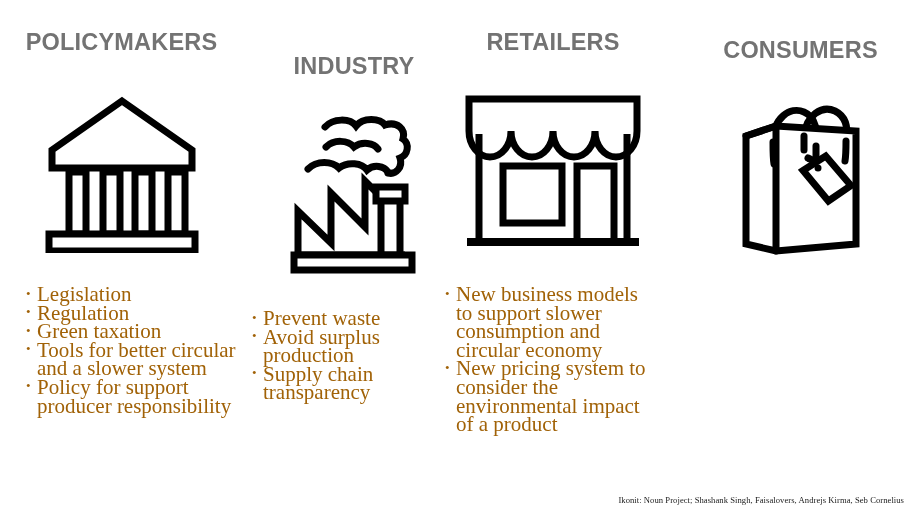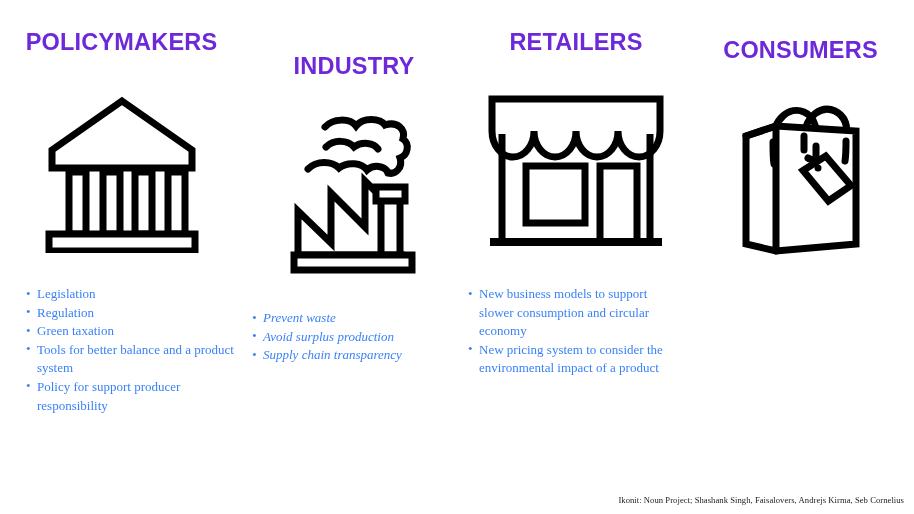--- a/index.html
+++ b/index.html
@@ -32,21 +32,21 @@
   .col-head {
     position: absolute;
     top: 28px;
     width: 100%;
     text-align: center;
     font-family: "Liberation Sans", sans-serif;
     font-weight: bold;
     font-size: 23.5px;
     letter-spacing: 0.2px;
     line-height: 28px;
-    color: #6d28d9;
+    color: #737373;
     white-space: nowrap;
   }
 
   .col-icon {
     position: absolute;
     top: 88px;
     width: 100%;
     height: 165px;
     display: flex;
     align-items: flex-end;
@@ -56,46 +56,46 @@
     display: block;
   }
 
   .col-list {
     position: absolute;
     top: 285px;
     margin: 0;
     padding: 0;
     list-style: none;
     font-family: "Liberation Serif", serif;
-    font-size: 13px;
+    font-size: 21px;
     line-height: 18.6px;
-    color: #3b82f6;
+    color: #a16207;
   }
 
   .col-list li {
     position: relative;
     padding-left: 11px;
     margin: 0 0 0 0;
   }
   .col-list li::before {
     content: "\2022";
     position: absolute;
     left: 0;
     top: -0.5px;
     font-size: 13px;
   }
 
   
   #col-policymakers { left: 0px;   width: 243px; }
   #col-industry     { left: 243px; width: 222px; margin-top: 24px; }
-  #col-retailers    { left: 465px; width: 222px; }
+  #col-retailers    { left: 442px; width: 222px; }
   #col-consumers    { left: 687px; width: 227px; margin-top: 8px; }
 
   #col-policymakers .col-list { left: 26px; width: 215px; }
-  #col-industry     .col-list { left: 9px;  width: 205px; font-style: italic; }
+  #col-industry     .col-list { left: 9px;  width: 205px; }
   #col-retailers    .col-list { left: 3px;  width: 210px; }
   #col-consumers    .col-list { left: 4px;  width: 215px; }
 
   #credit {
     position: absolute;
     right: 10px;
     bottom: 8px;
     font-family: "Liberation Serif", serif;
     font-size: 8.6px;
     line-height: 11px;
@@ -123,21 +123,21 @@
         <rect x="126" y="79" width="17" height="62" fill="#fff" stroke="#000" stroke-width="7"></rect>
 
         <rect x="7" y="141" width="146" height="17" fill="#fff" stroke="#000" stroke-width="7"></rect>
       </svg>
     </div>
 
     <ul class="col-list">
       <li>Legislation</li>
       <li>Regulation</li>
       <li>Green taxation</li>
-      <li>Tools for better balance and a product system</li>
+      <li>Tools for better circular and a slower system</li>
       <li>Policy for support producer responsibility</li>
     </ul>
   </div>
 
   <div class="column" id="col-industry">
     <div class="col-head">INDUSTRY</div>
 
     <div class="col-icon">
       <svg width="140" height="162" viewBox="0 0 140 162" fill="none" stroke="#000" stroke-width="7" stroke-linejoin="miter" stroke-linecap="butt" aria-hidden="true">
 

